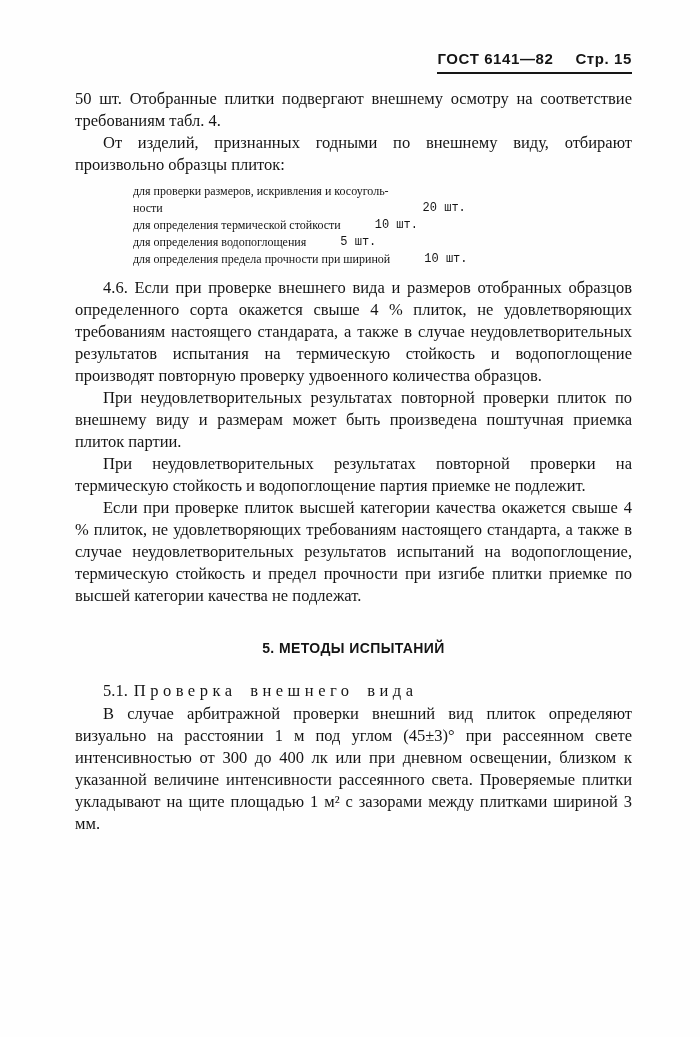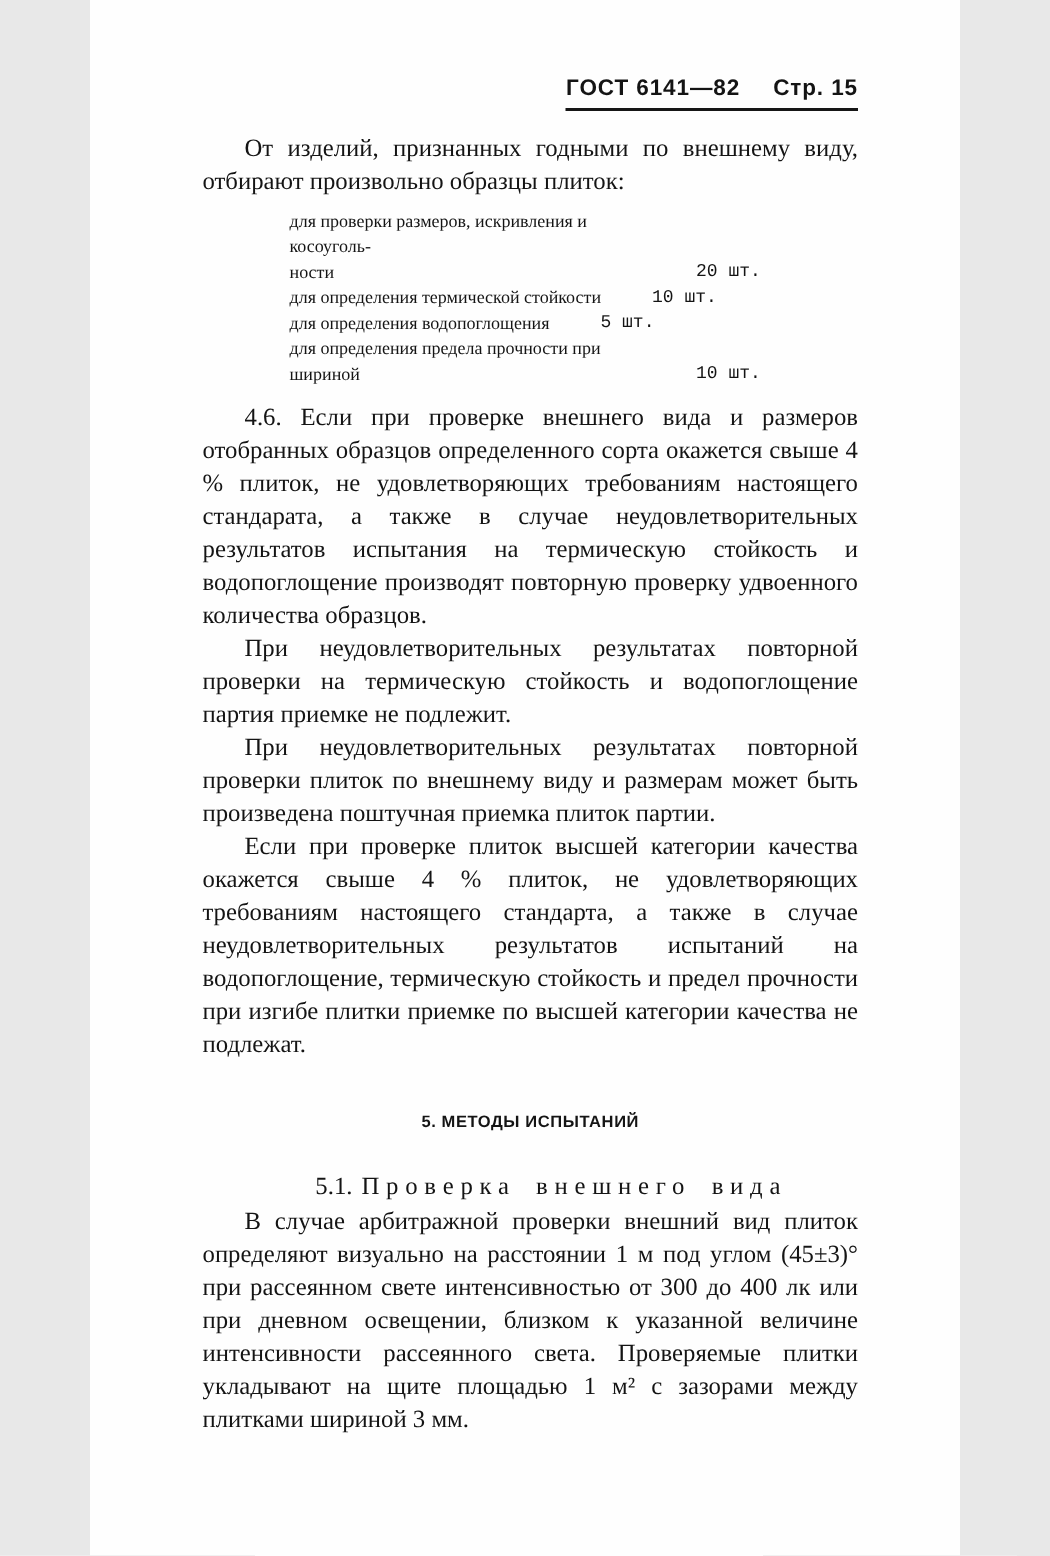--- a/index.html
+++ b/index.html
@@ -2,21 +2,21 @@
 <html lang="ru"><head>
 <meta charset="utf-8">
 <style>
   html, body {
     margin: 0;
     padding: 0;
     background: #e8e8e8;
   }
   .page {
     position: relative;
-    width: 580px;
+    width: 700px;
     height: 1037px;
     margin: 0 auto;
     background: #fefefe;
     color: #141414;
     font-family: "Liberation Serif", "DejaVu Serif", serif;
     box-sizing: border-box;
     padding: 50px 68px 0 75px;
     overflow: hidden;
   }
   
@@ -83,50 +83,51 @@
     text-align: left;
     white-space: nowrap;
     font-family: Liberation Mono, monospace;
   }
   
   .section-heading {
     margin: 30px 0 20px;
     text-align: center;
     font-family: "Liberation Sans", "DejaVu Sans", sans-serif;
     font-weight: bold;
-    font-size: 11px;
+    font-size: 14px;
     letter-spacing: 0.4px;
   }
   .sub-heading {
     margin: 0;
     font-weight: normal;
     font-size: 16.5px;
     line-height: 24px;
     text-indent: 28px;
-    text-align: center;
+    text-align: left;
   }
   .sub-heading .spaced {
     letter-spacing: 4.5px;
     word-spacing: 5px;
     margin-left: 6px;
   }
 </style>
 </head>
 <body>
 
 <div class="page">
 
   <header class="doc-header">
     <div class="header-inner">
       <span>ГОСТ 6141—82</span><span class="page-label">Стр. 15</span>
     </div>
   </header>
 
   <main class="body-text">
 
+    <p class="noindent">50 шт. Отобранные плитки подвергают внешнему осмотру на соответствие требованиям табл. 4.</p>
     <p class="indent">От изделий, признанных годными по внешнему виду, отбирают произвольно образцы плиток:</p>
 
     <div class="sample-list">
       <div class="sample-row">
         <span class="label">для проверки размеров, искривления и косоуголь-
 ности</span>
         <span class="leader"></span>
         <span class="value">20 шт.</span>
       </div>
       <div class="sample-row">
@@ -140,22 +141,22 @@
         <span class="value">5 шт.</span>
       </div>
       <div class="sample-row">
         <span class="label">для определения предела прочности при шириной</span>
         <span class="leader"></span>
         <span class="value">10 шт.</span>
       </div>
     </div>
 
     <p class="indent">4.6. Если при проверке внешнего вида и размеров отобранных образцов определенного сорта окажется свыше 4 % плиток, не удовлетворяющих требованиям настоящего стандарата, а также в случае неудовлетворительных результатов испытания на термическую стойкость и водопоглощение производят повторную проверку удвоенного количества образцов.</p>
+    <p class="indent">При неудовлетворительных результатах повторной проверки плиток по внешнему виду и размерам может быть произведена поштучная приемка плиток партии.</p>
     <p class="indent">При неудовлетворительных результатах повторной проверки на термическую стойкость и водопоглощение партия приемке не подлежит.</p>
-    <p class="indent">При неудовлетворительных результатах повторной проверки плиток по внешнему виду и размерам может быть произведена поштучная приемка плиток партии.</p>
     <p class="indent">Если при проверке плиток высшей категории качества окажется свыше 4 % плиток, не удовлетворяющих требованиям настоящего стандарта, а также в случае неудовлетворительных результатов испытаний на водопоглощение, термическую стойкость и предел прочности при изгибе плитки приемке по высшей категории качества не подлежат.</p>
 
     <h2 class="section-heading">5. МЕТОДЫ ИСПЫТАНИЙ</h2>
 
     <h3 class="sub-heading"><span>5.1.</span><span class="spaced">Проверка внешнего вида</span></h3>
 
     <p class="indent">В случае арбитражной проверки внешний вид плиток определяют визуально на расстоянии 1 м под углом (45±3)° при рассеянном свете интенсивностью от 300 до 400 лк или при дневном освещении, близком к указанной величине интенсивности рассеянного света. Проверяемые плитки укладывают на щите площадью 1 м² с зазорами между плитками шириной 3 мм.</p>
 
   </main>
 </div>

